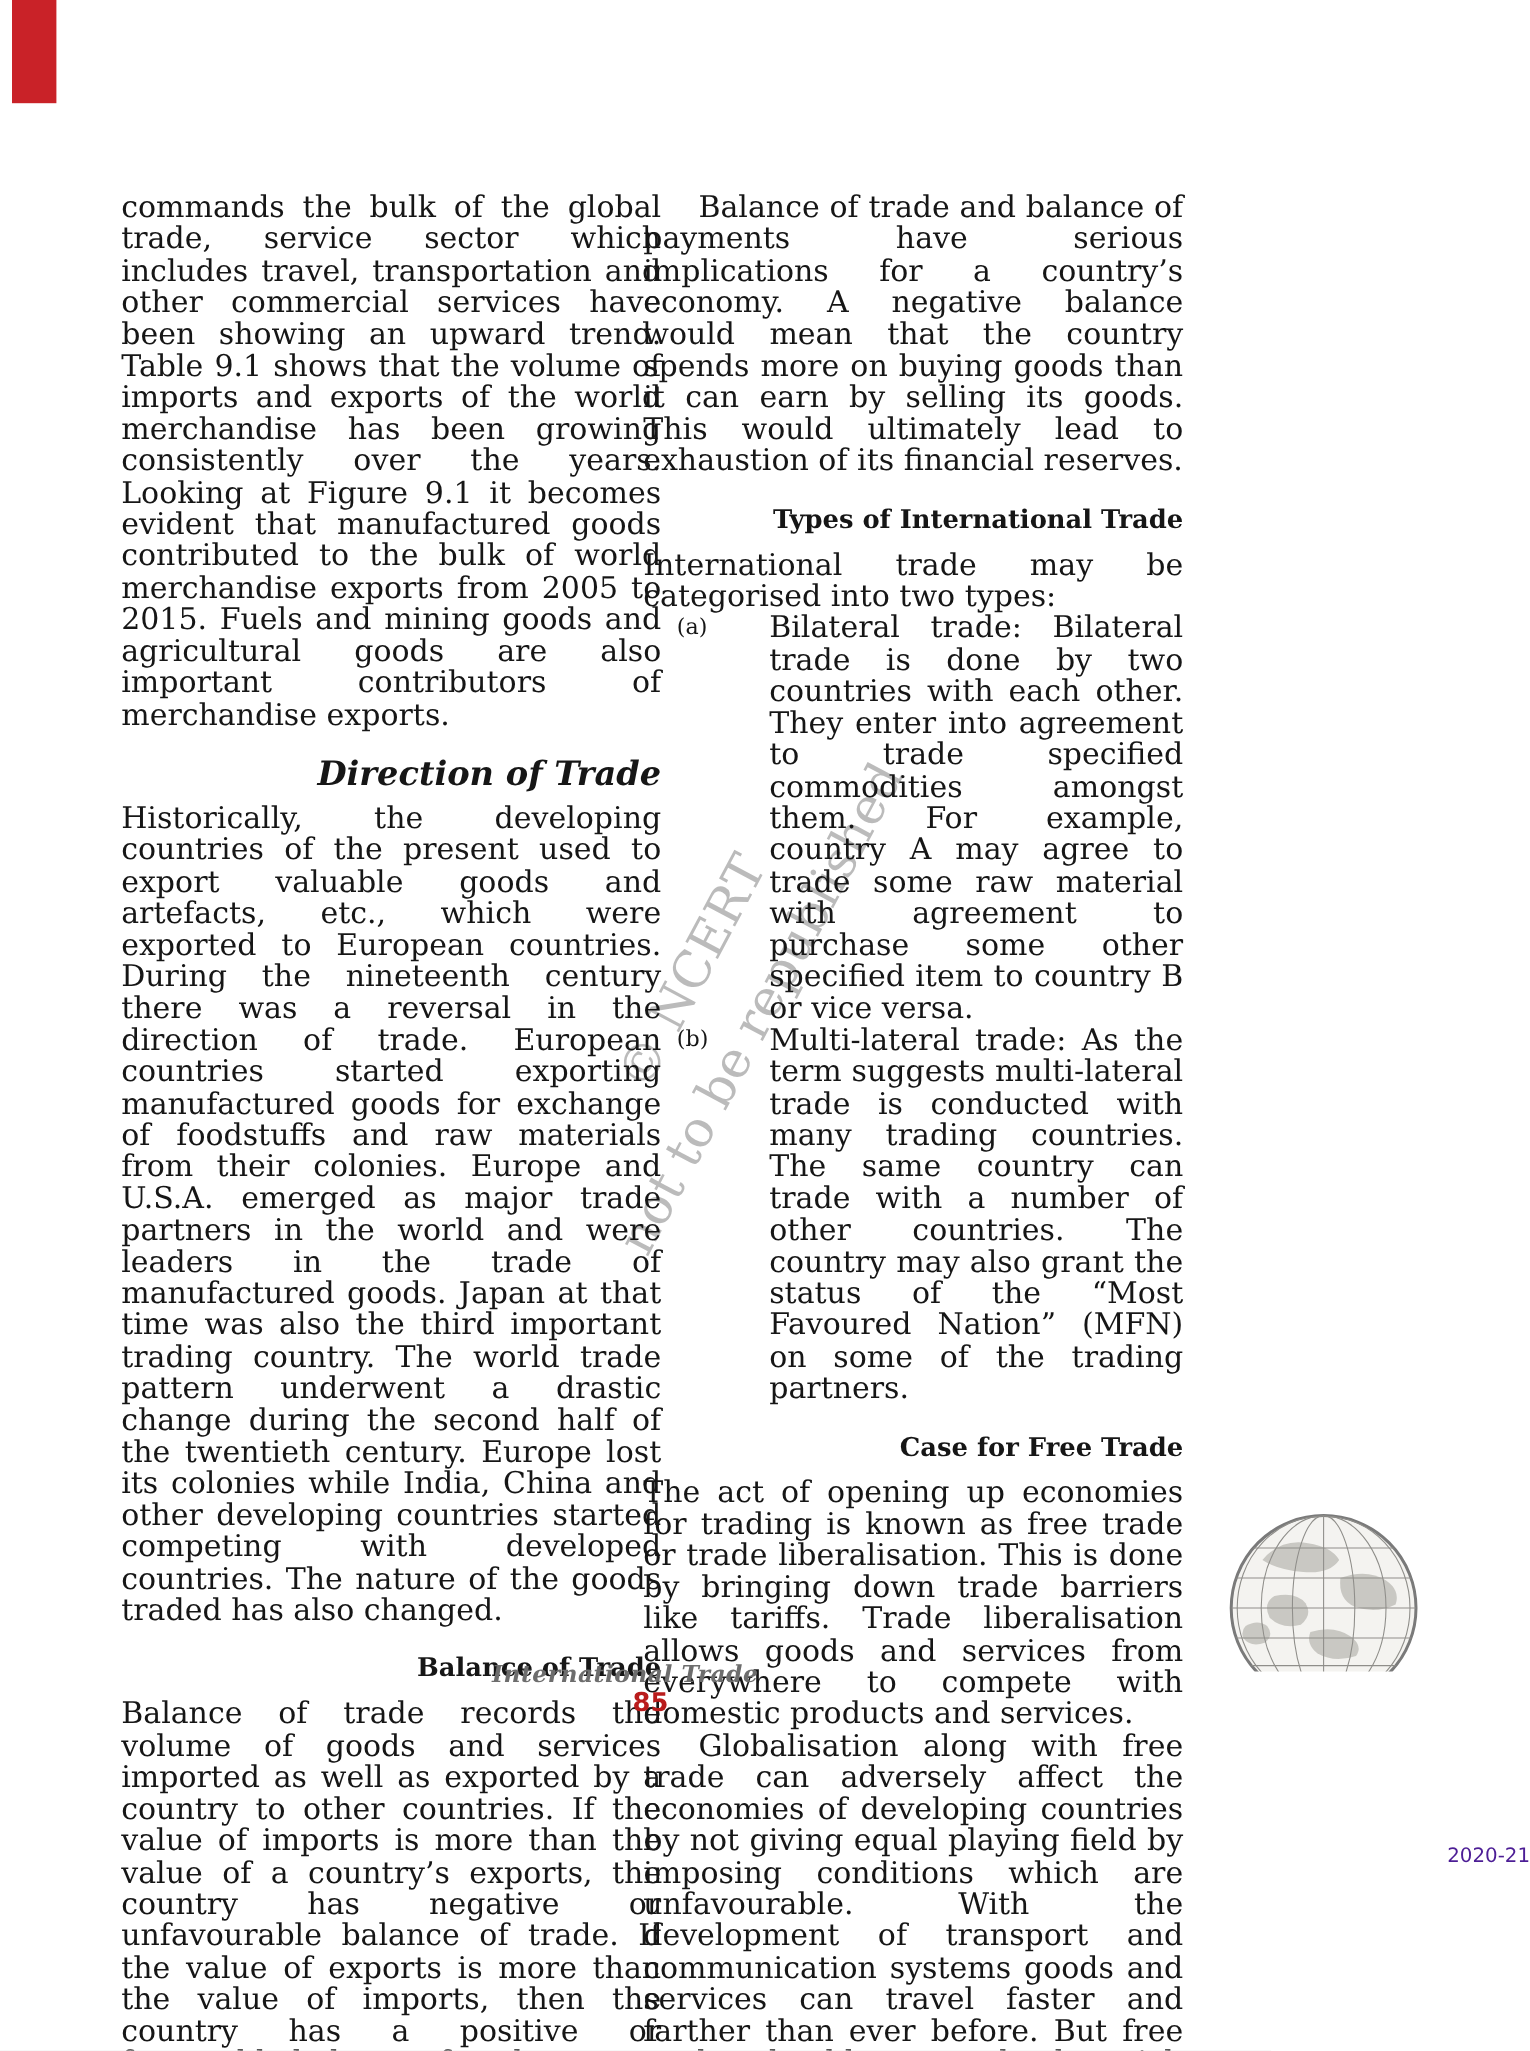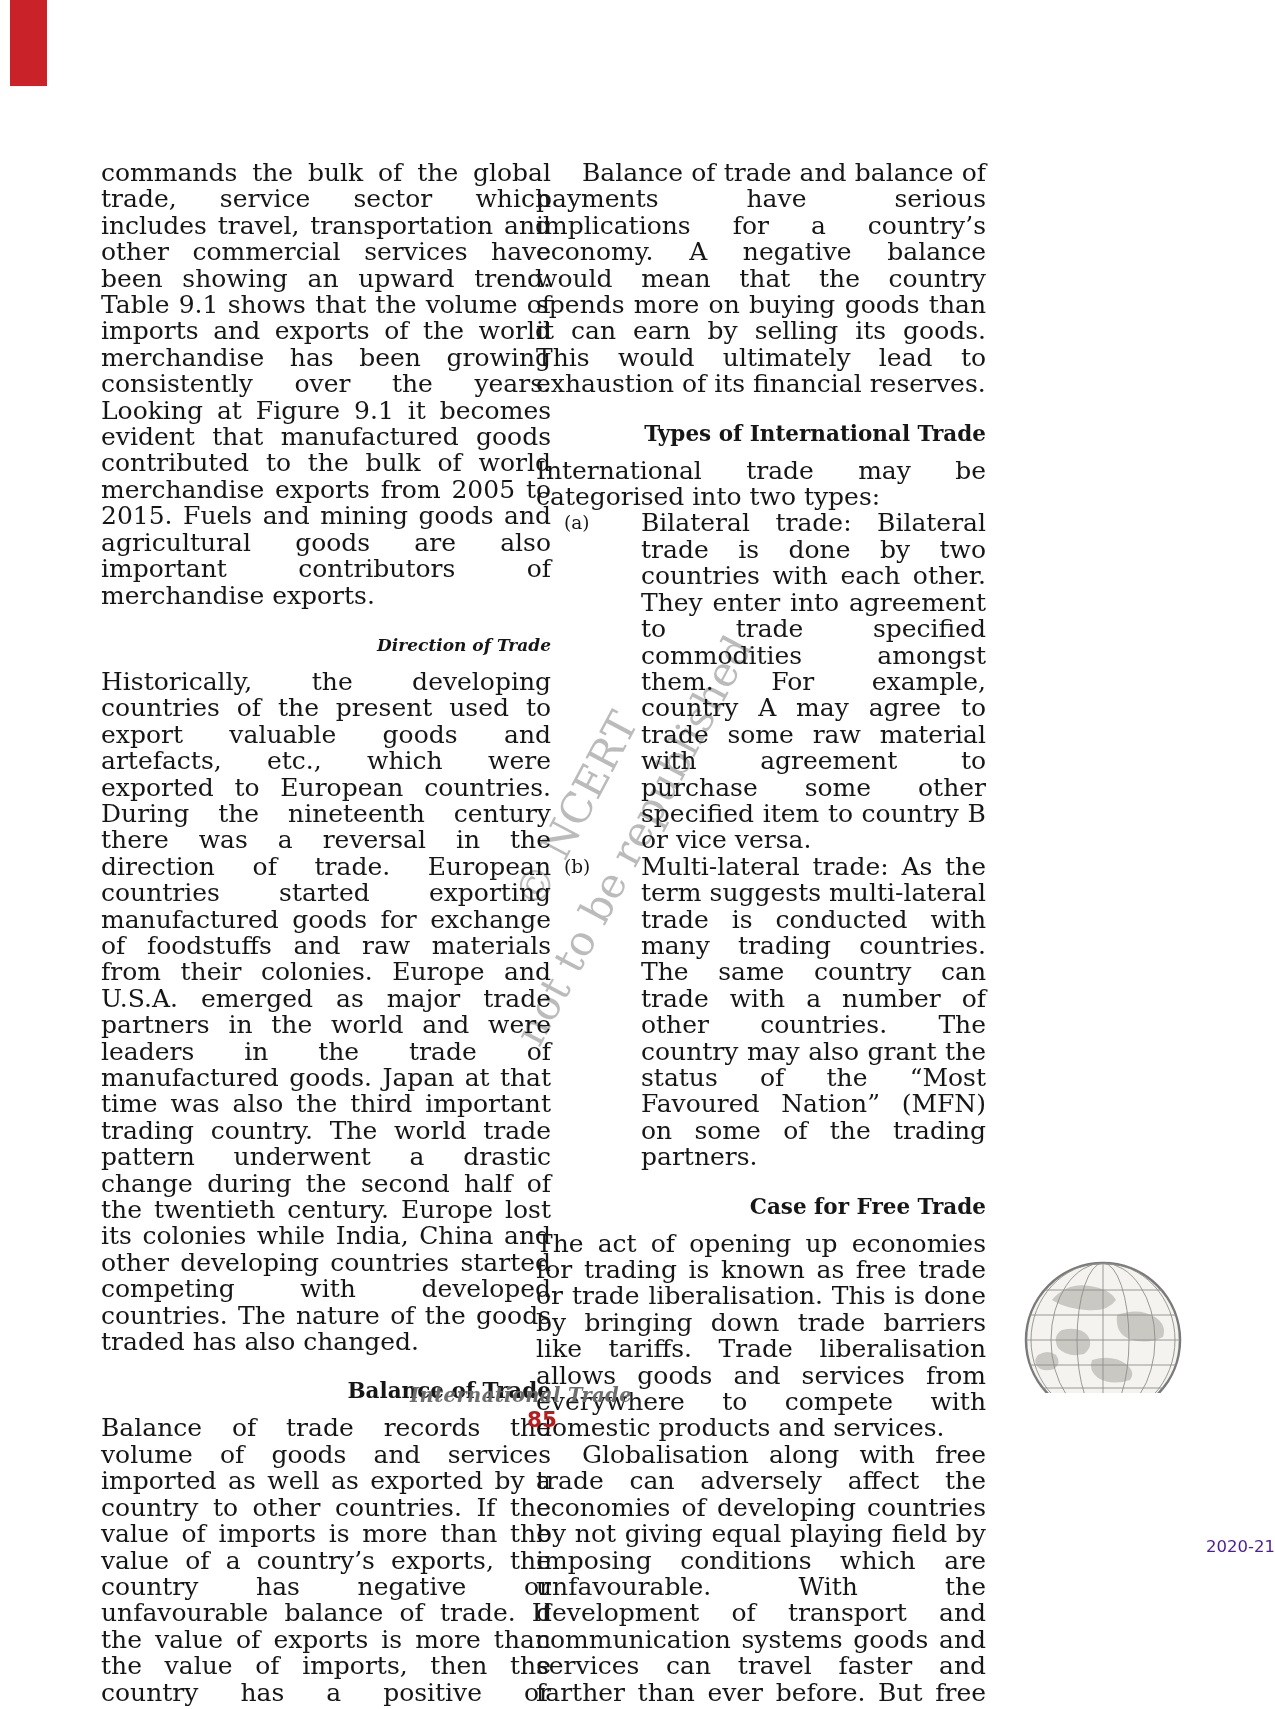--- a/index.html
+++ b/index.html
@@ -27,21 +27,21 @@
     hyphens:none;
   }
   .indent { text-indent:46px; }
   .heading {
     font-weight:bold;
     font-size:21.5px;
     line-height:28px;
     margin:22px 0 10px 0;
     text-align:right;
   }
-  .heading.italic { font-style:italic; font-size:17px; }
+  .heading.italic { font-style:italic; font-size:28px; }
   .list-item { display:flex; padding-left:28px; }
   .list-marker {
     flex:0 0 41px; width:41px;
     font-size:18.5px; line-height:26.4px;
   }
   .list-text { flex:1;margin-left:36px; }
   .watermark {
     position:absolute; left:605px; top:825px;
     transform:translate(-50%,-50%) rotate(-62deg);
     text-align:center;

